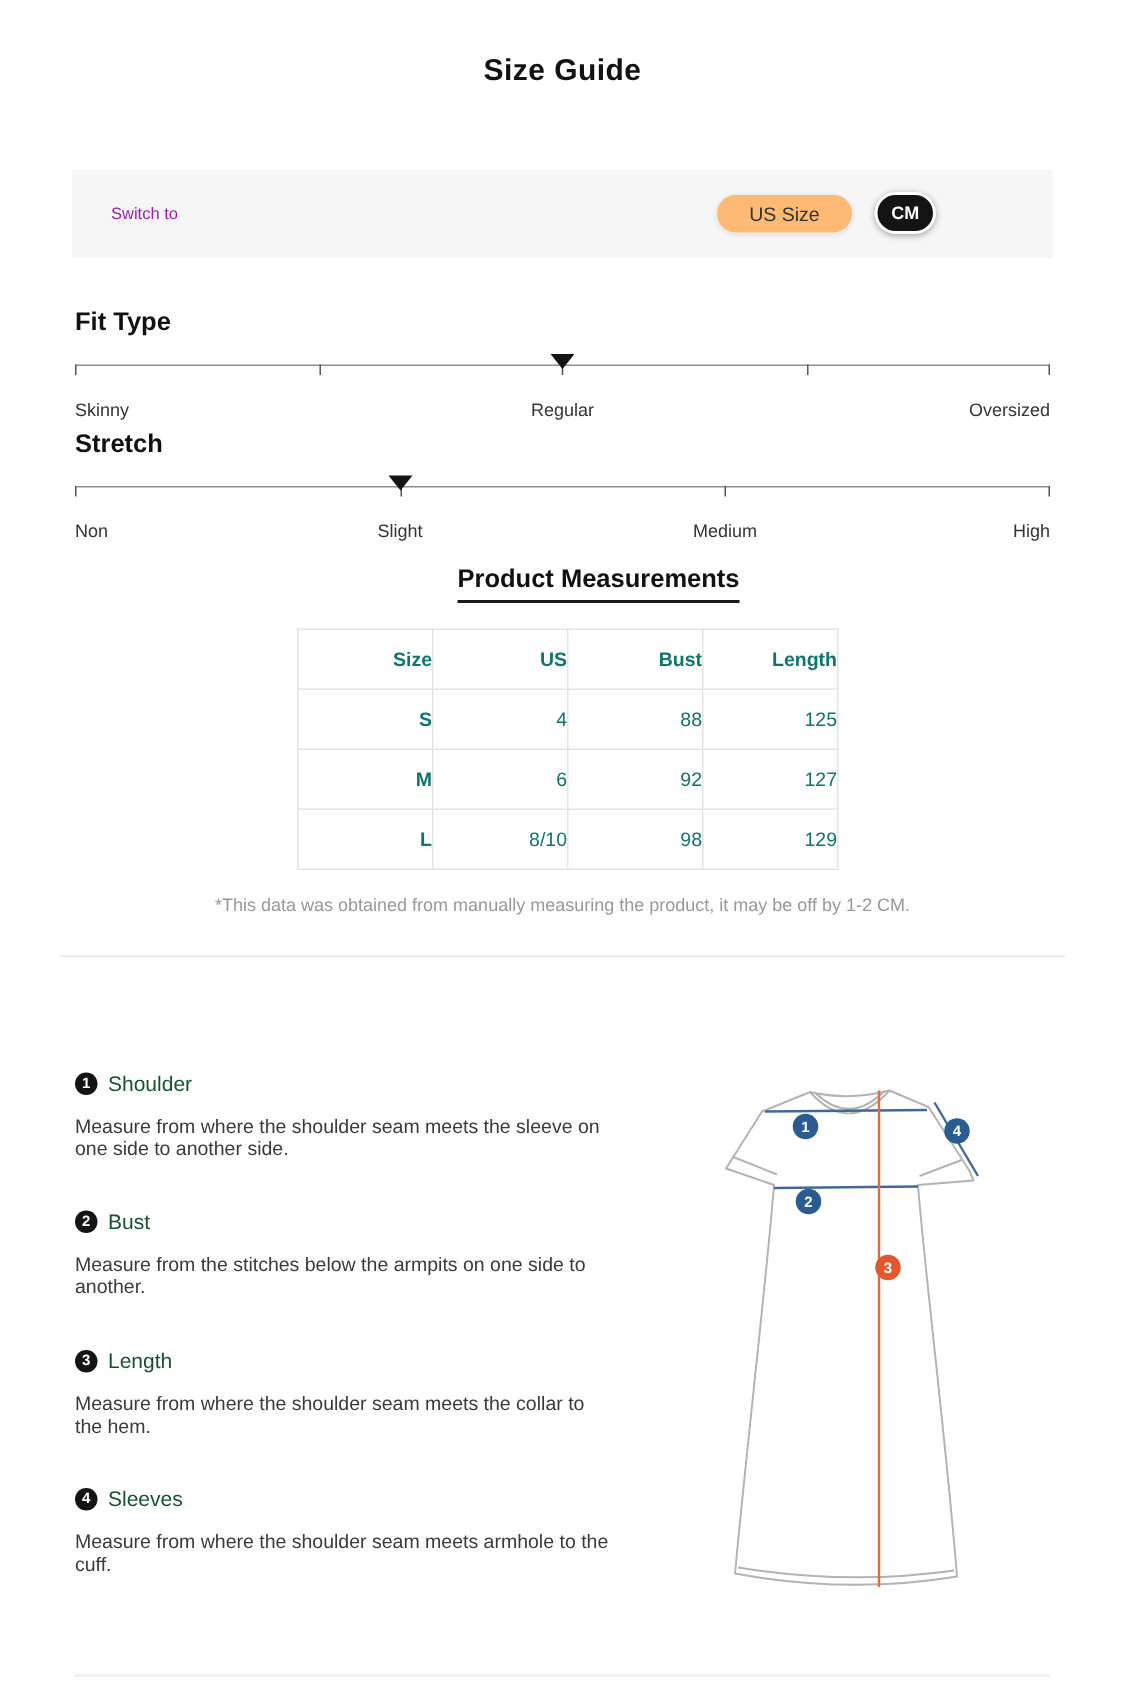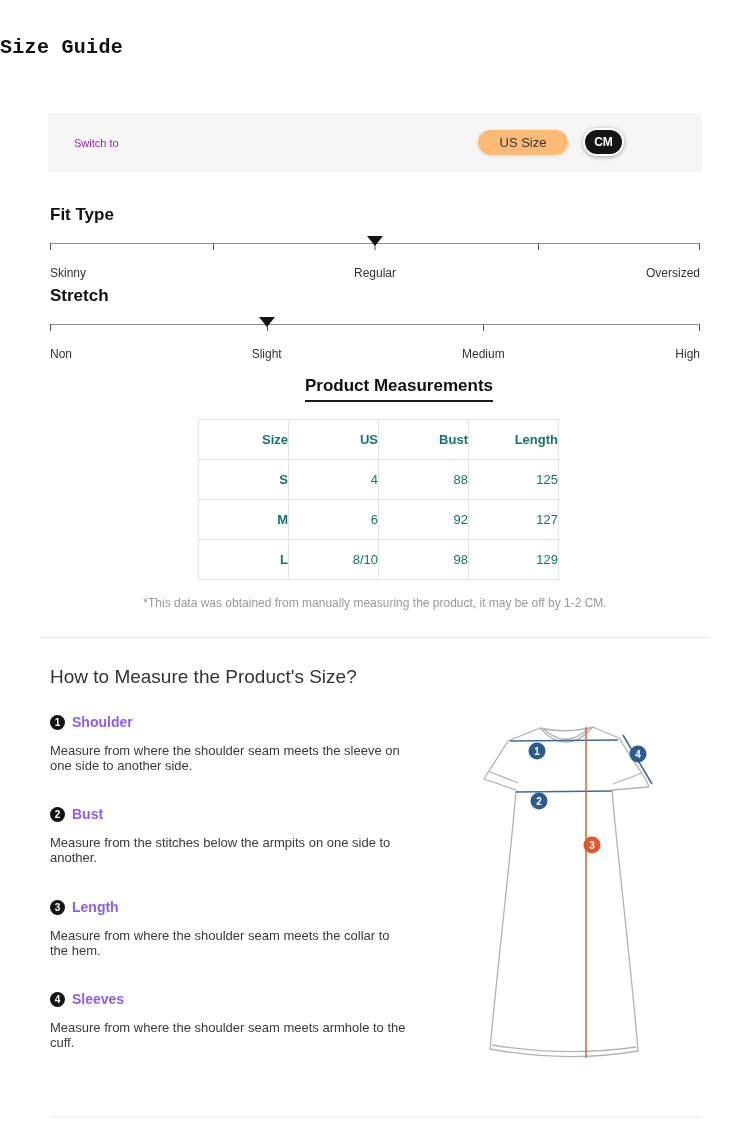--- a/index.html
+++ b/index.html
@@ -1,22 +1,22 @@
 <!DOCTYPE html>
 <html><head>
 <meta charset="utf-8">
 <style>
   * { margin:0; padding:0; box-sizing:border-box; }
   html,body { background:#fff; }
   body { font-family:"Liberation Sans", sans-serif; color:#222; }
   .page { position:relative; width:750px; height:1124px; background:#fff; overflow:hidden; margin:0 auto; }
 
   
-  .page-title { position:absolute; top:36px; left:0; width:100%; 
-                font-size:20px; font-weight:700; color:#111; letter-spacing:.3px;font-family:Liberation Mono, monospace; }
+  .page-title { position:absolute; top:36px; left:0; width:100%; text-align:center;
+                font-size:20px; font-weight:700; color:#111; letter-spacing:.3px; }
 
   
   .switch-bar { position:absolute; top:113px; left:48px; width:654px; height:59px;
                 background:#f6f6f6; display:flex; align-items:center; }
   .switch-label { font-size:11px; color:#a21caf; margin-left:26px; }
   .pill-us { position:absolute; left:429px; top:16px; width:92px; height:27px;
              background:#fdba74; border:1px solid #ededed; border-radius:14px;
              box-shadow:0 1px 3px rgba(0,0,0,.07); font-size:13px; color:#333;
              font-family:"Liberation Sans",sans-serif; cursor:pointer; }
   .pill-cm { position:absolute; left:535px; top:15px; width:41px; height:28px;
@@ -57,21 +57,21 @@
                font-size:12px; color:#999; }
   .divider { position:absolute; top:637px; left:40px; width:670px; height:1px; background:#e8e8e8; }
 
   
   .howto-head { position:absolute; top:666px; left:50px; font-size:19px; font-weight:400; color:#333; }
   .mi { position:absolute; left:50px; width:356px; }
   .mi-head { display:flex; align-items:center; }
   .mi-badge { width:15px; height:15px; border-radius:50%; background:#141414; color:#fff;
               font-size:10px; font-weight:700; display:flex; align-items:center;
               justify-content:center; flex:0 0 15px; }
-  .mi-label { margin-left:7px; font-size:14px; font-weight:700; color:#8b5cf6; }
+  .mi-label { margin-left:7px; font-size:14px; font-weight:400; color:#14532d; }
   .mi-desc { margin-top:13px; font-size:13px; line-height:15px; color:#3a3a3a; }
   .mi1 { top:714px; } .mi2 { top:806px; } .mi3 { top:899px; } .mi4 { top:991px; }
 
   .dress-svg { position:absolute; left:460px; top:713px; }
 
   .bottom-divider { position:absolute; top:1116px; left:50px; width:650px; height:2px; background:#f2f2f2; }
 </style>
 </head>
 <body>
 
@@ -149,21 +149,20 @@
         <td>98</td>
         <td>129</td>
       </tr>
     </tbody>
   </table>
 
   <div class="meas-note">*This data was obtained from manually measuring the product, it may be off by 1-2 CM.</div>
 
   <div class="divider"></div>
 
-  <div class="howto-head">How to Measure the Product's Size?</div>
 
   <div class="mi mi1">
     <div class="mi-head">
       <span class="mi-badge">1</span>
       <span class="mi-label">Shoulder</span>
     </div>
     <div class="mi-desc">Measure from where the shoulder seam meets the sleeve on one side to another side.</div>
   </div>
 
   <div class="mi mi2">

